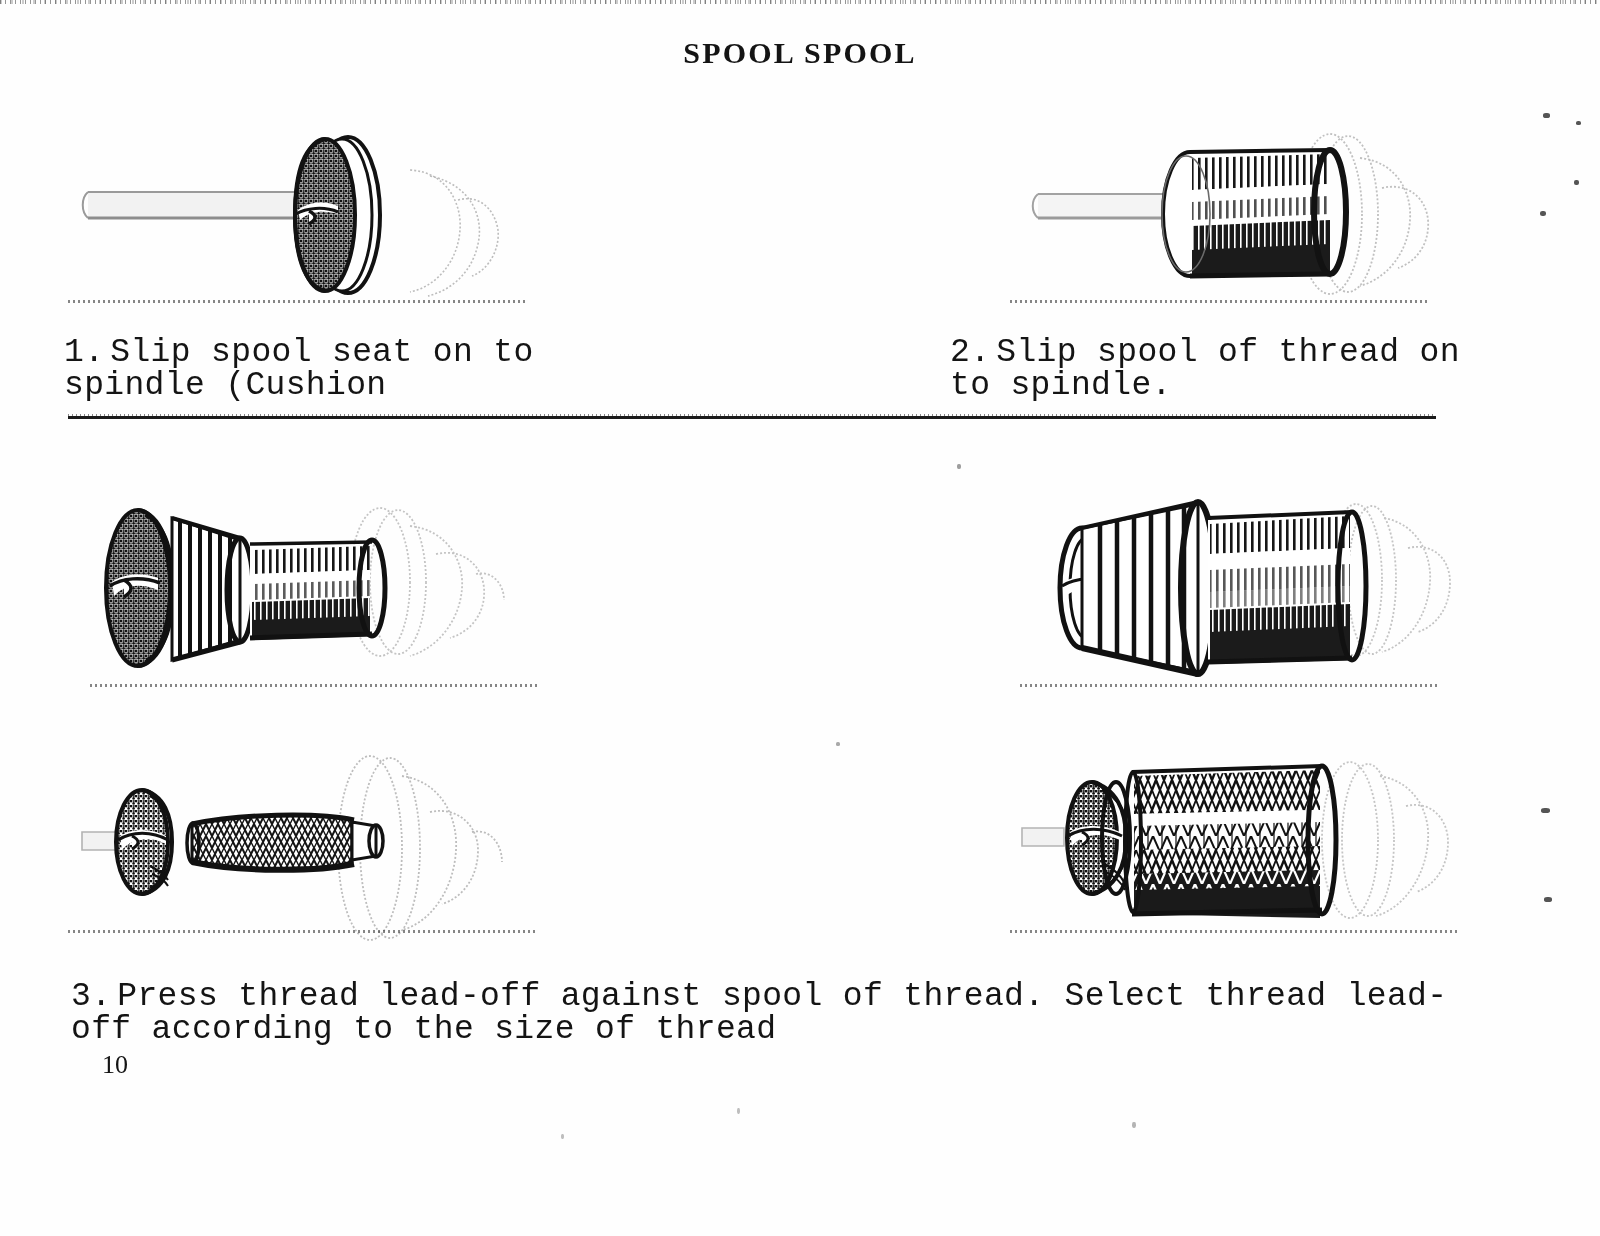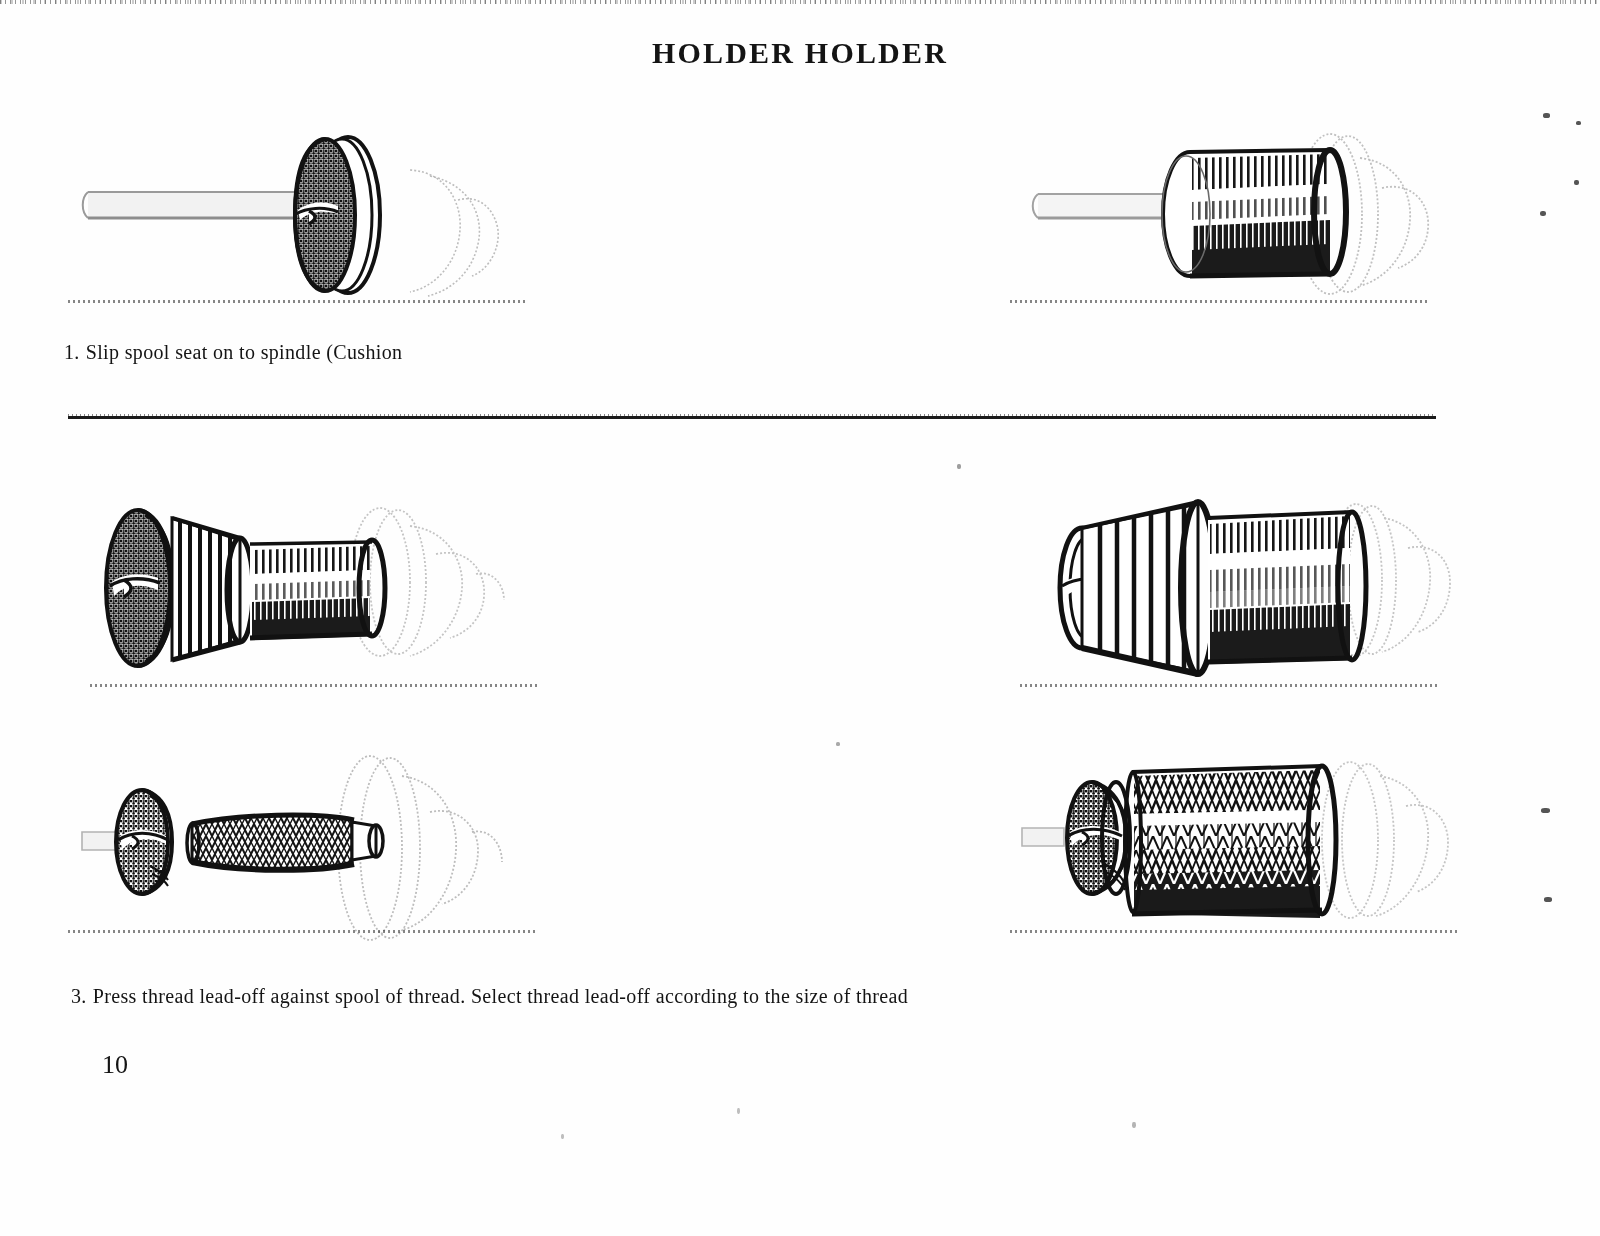--- a/index.html
+++ b/index.html
@@ -62,24 +62,24 @@
     content:"";
     position:absolute; left:0; top:-2px;
     width:100%; height:2px;
     background-image: repeating-linear-gradient(90deg,
       rgba(20,20,20,.5) 0 1px, rgba(255,255,255,0) 1px 4px);
   }
 
   
   .caption {
     position: absolute;
-    font-size: 20px;
+    font-size: 33px;
     line-height: 33px;
     letter-spacing: .35px;
-    font-family: Liberation Serif, serif;
+    font-family: Liberation Mono, monospace;
   }
   .caption .num { margin-right: 6px; }
   .caption .hang {
     display: block;
     padding-left: 30px;
     text-indent: 0;
   }
   .cap1 { left: 64px;  top: 336px; width: 620px; }
   .cap2 { left: 950px; top: 336px; width: 560px; }
   .cap3 { left: 71px;  top: 980px; width: 1400px; }
@@ -129,21 +129,21 @@
   <div class="speck" style="left:1574px; top:180px; width:5px; height:5px;"></div>
   <div class="speck" style="left:1540px; top:211px; width:6px; height:5px;"></div>
   <div class="speck" style="left:1541px; top:808px; width:9px; height:5px;"></div>
   <div class="speck" style="left:1544px; top:897px; width:8px; height:5px;"></div>
   <div class="speck" style="left:957px;  top:464px; width:4px; height:5px; opacity:.45;"></div>
   <div class="speck" style="left:836px;  top:742px; width:4px; height:4px; opacity:.4;"></div>
   <div class="speck" style="left:1132px; top:1122px; width:4px; height:6px; opacity:.35;"></div>
   <div class="speck" style="left:561px;  top:1134px; width:3px; height:5px; opacity:.3;"></div>
   <div class="speck" style="left:737px;  top:1108px; width:3px; height:6px; opacity:.3;"></div>
 
-  <div class="page-title">HOLDER HOLDER</div>
+  <div class="page-title">SPOOL SPOOL</div>
 
   <div class="figure fig1">
     <svg viewBox="0 0 440 210" xmlns="http://www.w3.org/2000/svg">
       <defs>
         <pattern id="stipple" width="6" height="6" patternUnits="userSpaceOnUse">
           <rect width="6" height="6" fill="#ffffff"></rect>
           <circle cx="1.3" cy="1.3" r="1.25" fill="#161616"></circle>
           <circle cx="4.3" cy="4.3" r="1.1" fill="#161616"></circle>
           <circle cx="4.6" cy="1.1" r=".7" fill="#2a2a2a"></circle>
         </pattern>
@@ -235,20 +235,23 @@
     </svg>
   </div>
   <div class="ground g2"></div>
 
   <div class="divider"></div>
 
   <div class="caption cap1">
     <span class="num">1.</span><span>Slip spool seat on to spindle (Cushion</span>
   </div>
 
+  <div class="caption cap2">
+    <span class="num">2.</span><span>Slip spool of thread on to spindle.</span>
+  </div>
 
   <div class="figure fig3">
     <svg viewBox="0 0 450 230" xmlns="http://www.w3.org/2000/svg">
       <defs>
         <pattern id="stippleDense3" width="5" height="5" patternUnits="userSpaceOnUse">
           <rect width="5" height="5" fill="#ffffff"></rect>
           <circle cx="1.1" cy="1.1" r="1.5" fill="#111"></circle>
           <circle cx="3.6" cy="3.4" r="1.4" fill="#111"></circle>
           <circle cx="3.9" cy="1.0" r="1.0" fill="#111"></circle>
           <circle cx="1.0" cy="3.8" r=".9" fill="#222"></circle>

